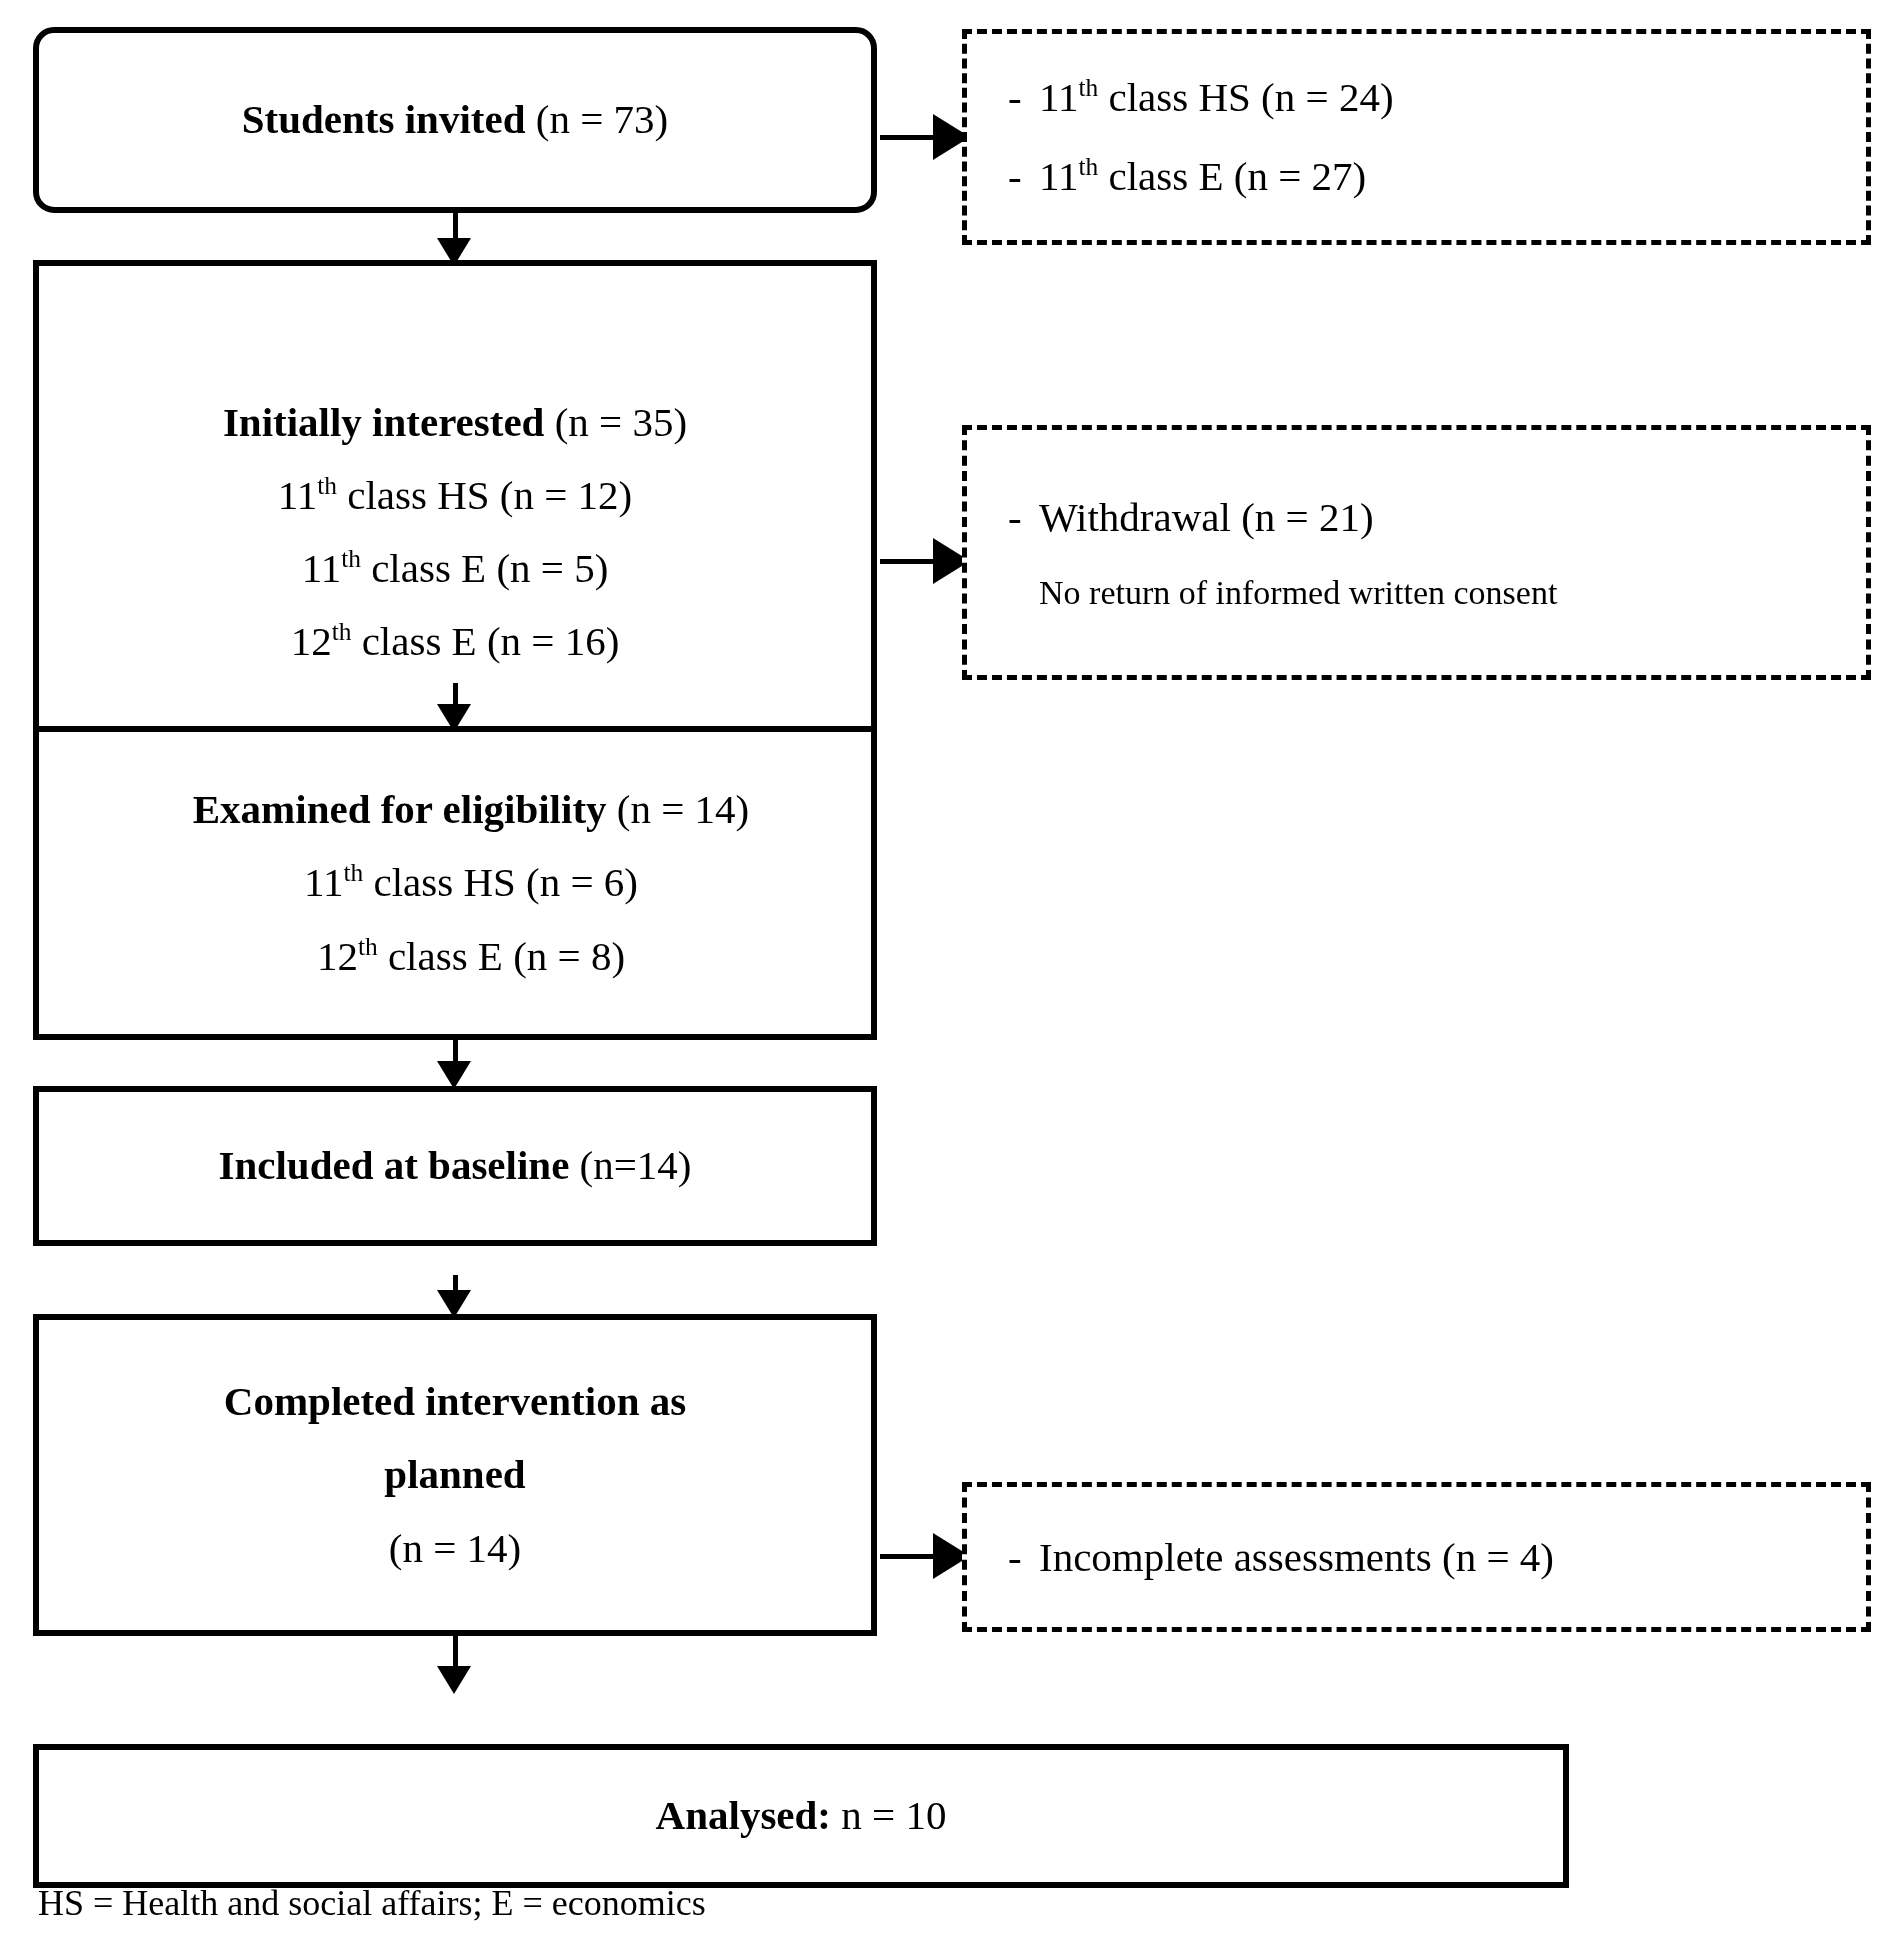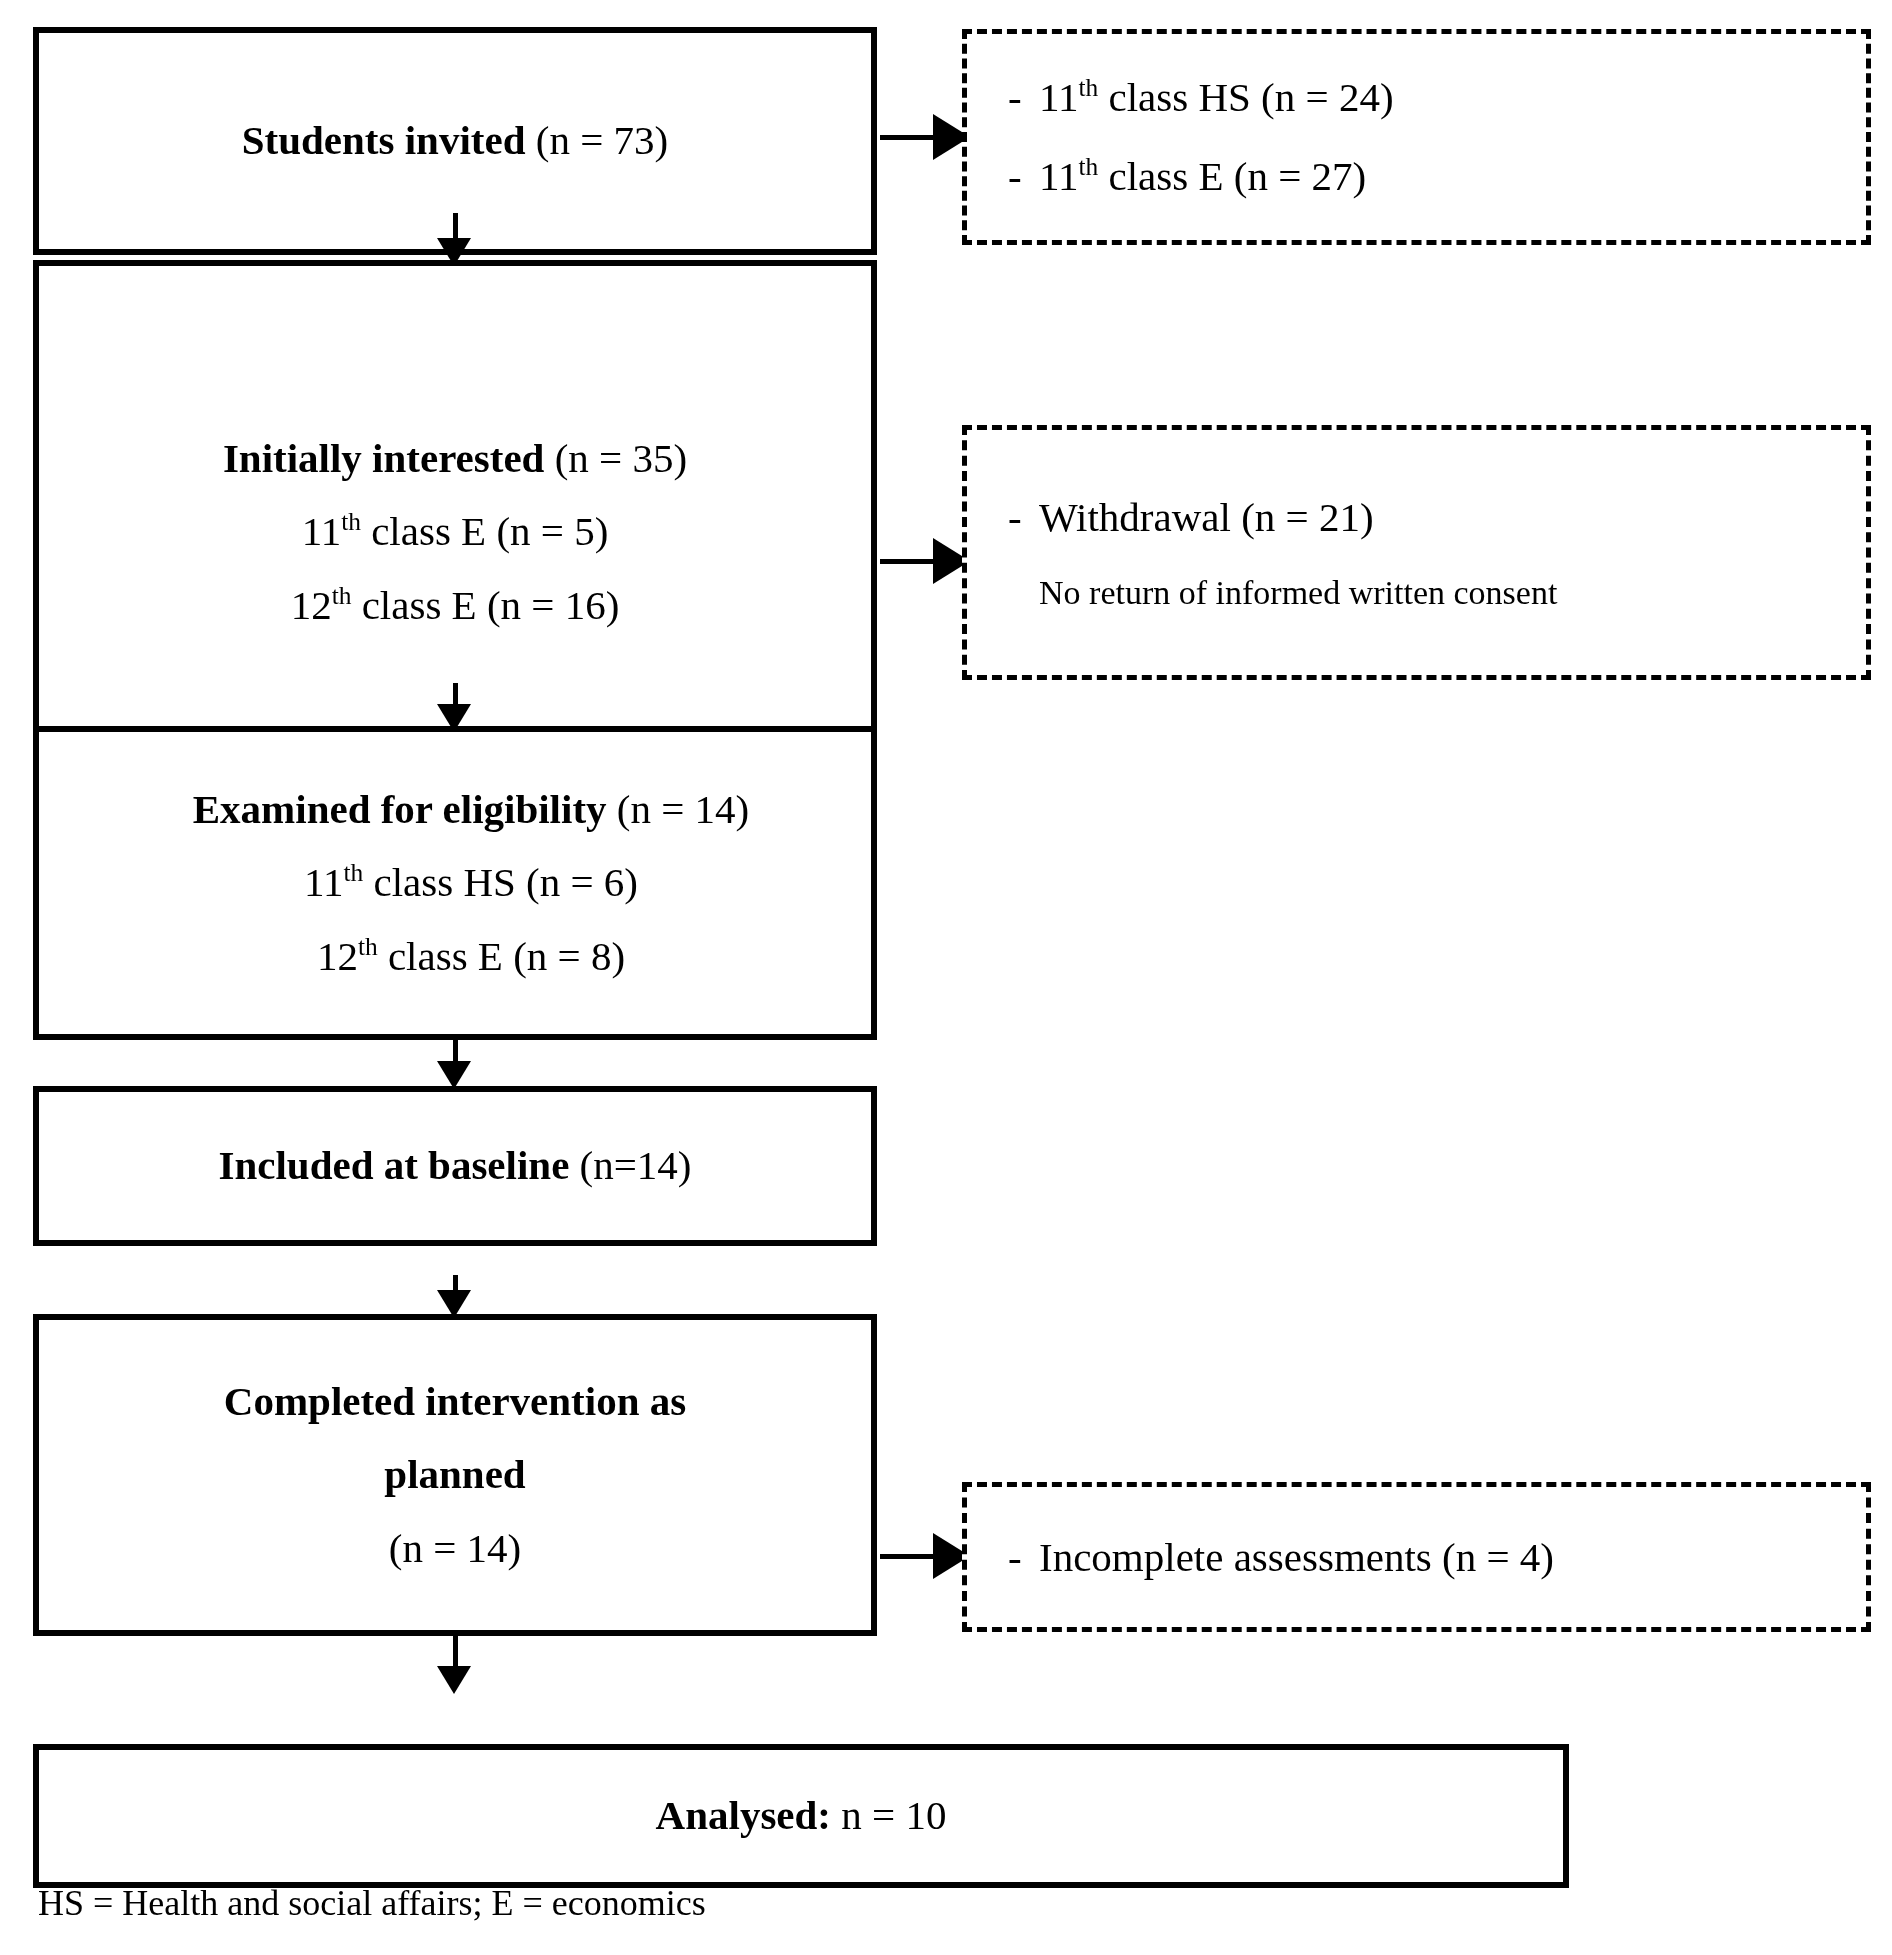--- a/index.html
+++ b/index.html
@@ -99,21 +99,21 @@
     position: absolute;
     font-size: 36px;
     white-space: nowrap;
   }
 </style>
 </head>
 <body>
 
 <div id="canvas">
 
-  <div class="node" style="left:33px; top:27px; width:844px; height:228px;">
+  <div class="node" style="left:33px; top:27px; width:844px; height:186px;border-radius:21px;">
     <div class="line">
       <b>Students invited</b><span> <span>(n = 73)</span></span>
     </div>
   </div>
 
   <div class="v-conn" style="left:453px; top:213px; height:31px;"></div>
   <div class="v-arrowhead" style="left:437px; top:238px;"></div>
 
   <div class="h-conn" style="left:880px; top:135px; width:88px;"></div>
   <div class="h-arrowhead" style="left:933px; top:114px;"></div>
@@ -126,20 +126,21 @@
     <div class="bullet-row">
       <span class="bullet-dash">-</span>
       <span><span>11</span><sup>th</sup><span> class E (n = 27)</span></span>
     </div>
   </div>
 
   <div class="node" style="left:33px; top:260px; width:844px; height:544px;">
     <div class="line bold">
       <b>Initially interested</b><span style="font-weight:normal;"> <span>(n = 35)</span></span>
     </div>
+    <div class="line pad"><span>11</span><sup>th</sup><span> class HS (n = 12)</span></div>
     <div class="line pad"><span>11</span><sup>th</sup><span> class E (n = 5)</span></div>
     <div class="line pad"><span>12</span><sup>th</sup><span> class E (n = 16)</span></div>
   </div>
 
   <div class="v-conn" style="left:453px; top:683px; height:27px;"></div>
   <div class="v-arrowhead" style="left:437px; top:704px;"></div>
 
   <div class="h-conn" style="left:880px; top:559px; width:88px;"></div>
   <div class="h-arrowhead" style="left:933px; top:538px;"></div>
 

